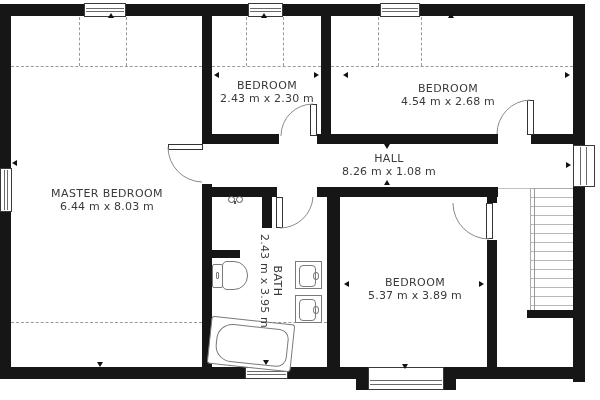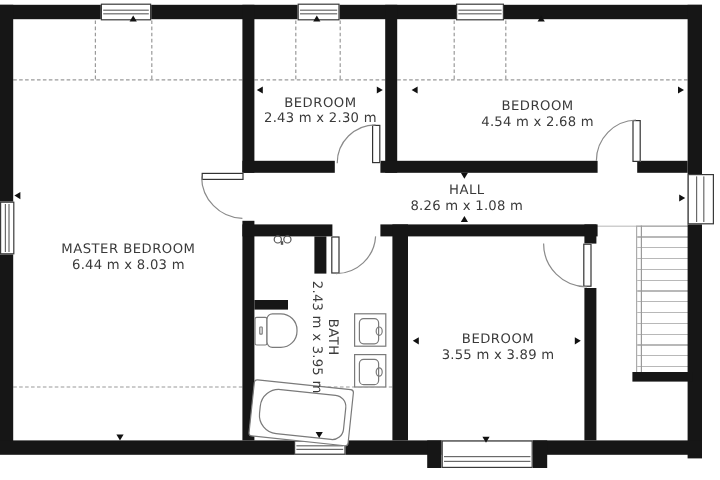--- a/index.html
+++ b/index.html
@@ -134,21 +134,21 @@
   <div class="mk d" style="left:384px;top:144px"></div>
   <div class="mk l" style="left:12px;top:160px"></div>
   <div class="mk l" style="left:214px;top:72px"></div>
   <div class="mk l" style="left:343px;top:72px"></div>
   <div class="mk l" style="left:344px;top:281px"></div>
   <div class="mk r" style="left:566px;top:162px"></div>
   <div class="mk r" style="left:314px;top:72px"></div>
   <div class="mk r" style="left:565px;top:72px"></div>
   <div class="mk r" style="left:479px;top:281px"></div>
 
-  <div class="lbl" style="left:11px;top:201px;width:192px">
+  <div class="lbl" style="left:11px;top:187px;width:192px">
     <div class="nm">MASTER BEDROOM</div>
     <div>6.44 m x 8.03 m</div>
   </div>
   <div class="lbl" style="left:207px;top:79px;width:120px">
     <div class="nm">BEDROOM</div>
     <div>2.43 m x 2.30 m</div>
   </div>
   <div class="lbl" style="left:348px;top:82px;width:200px">
     <div class="nm">BEDROOM</div>
     <div>4.54 m x 2.68 m</div>
@@ -156,16 +156,16 @@
   <div class="lbl" style="left:329px;top:152px;width:120px">
     <div class="nm">HALL</div>
     <div>8.26 m x 1.08 m</div>
   </div>
   <div class="lbl rot" style="left:211px;top:268px;width:120px;height:26px">
     <div class="nm">BATH</div>
     <div>2.43 m x 3.95 m</div>
   </div>
   <div class="lbl" style="left:340px;top:276px;width:150px">
     <div class="nm">BEDROOM</div>
-    <div>3.55 m x 3.89 m</div>
+    <div>5.37 m x 3.89 m</div>
   </div>
 
 </div>
 
 </body></html>

